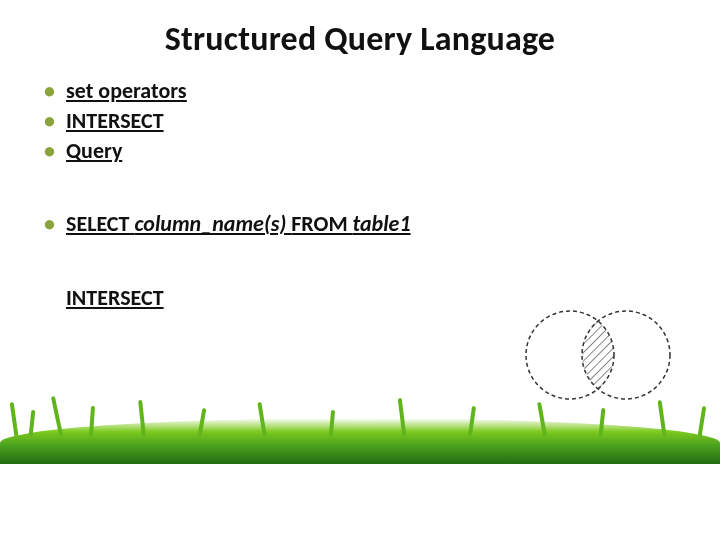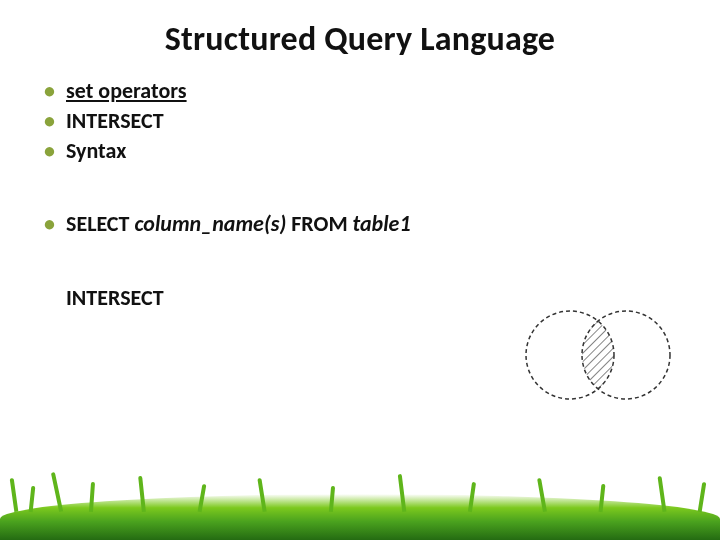--- a/index.html
+++ b/index.html
@@ -6,21 +6,21 @@
   body {
     width: 720px;
     height: 540px;
     background: #ffffff;
     font-family: Calibri, "Segoe UI", Arial, sans-serif;
     position: relative;
     overflow: hidden;
   }
   .slide {
     width: 720px;
-    height: 540px;
+    height: 464px;
     position: relative;
     padding: 18px 40px 0 40px;
   }
   .title {
     font-size: 34px;
     font-weight: 700;
     color: #111;
     text-align: center;
     margin-bottom: 18px;
     letter-spacing: 0.2px;
@@ -30,20 +30,21 @@
     padding-left: 0;
   }
   ul.bullets li {
     position: relative;
     padding-left: 26px;
     font-size: 22px;
     font-weight: 700;
     color: #111;
     line-height: 1.28;
     margin-bottom: 2px;
+    text-decoration: underline;
   }
   ul.bullets li::before {
     content: "•";
     position: absolute;
     left: 4px;
     top: 0;
     color: #8aa33b;
     font-size: 22px;
     line-height: 1.28;
   }
@@ -92,21 +93,21 @@
   <h1 class="title">Structured Query Language</h1>
 
   <ul class="bullets">
     <li>
       <span class="underline">set operators</span>
     </li>
     <li>
       <span>INTERSECT</span>
     </li>
     <li>
-      <span>Syntax</span>
+      <span>Query</span>
     </li>
     <li>
       <span class="syntax-block">
         <span>SELECT </span><span class="italic">column_name(s) </span><span>FROM </span><span class="italic">table1</span>
       </span>
       <span class="syntax-block">INTERSECT</span>
     </li>
   </ul>
 
   <svg class="venn" viewBox="0 0 180 110">

